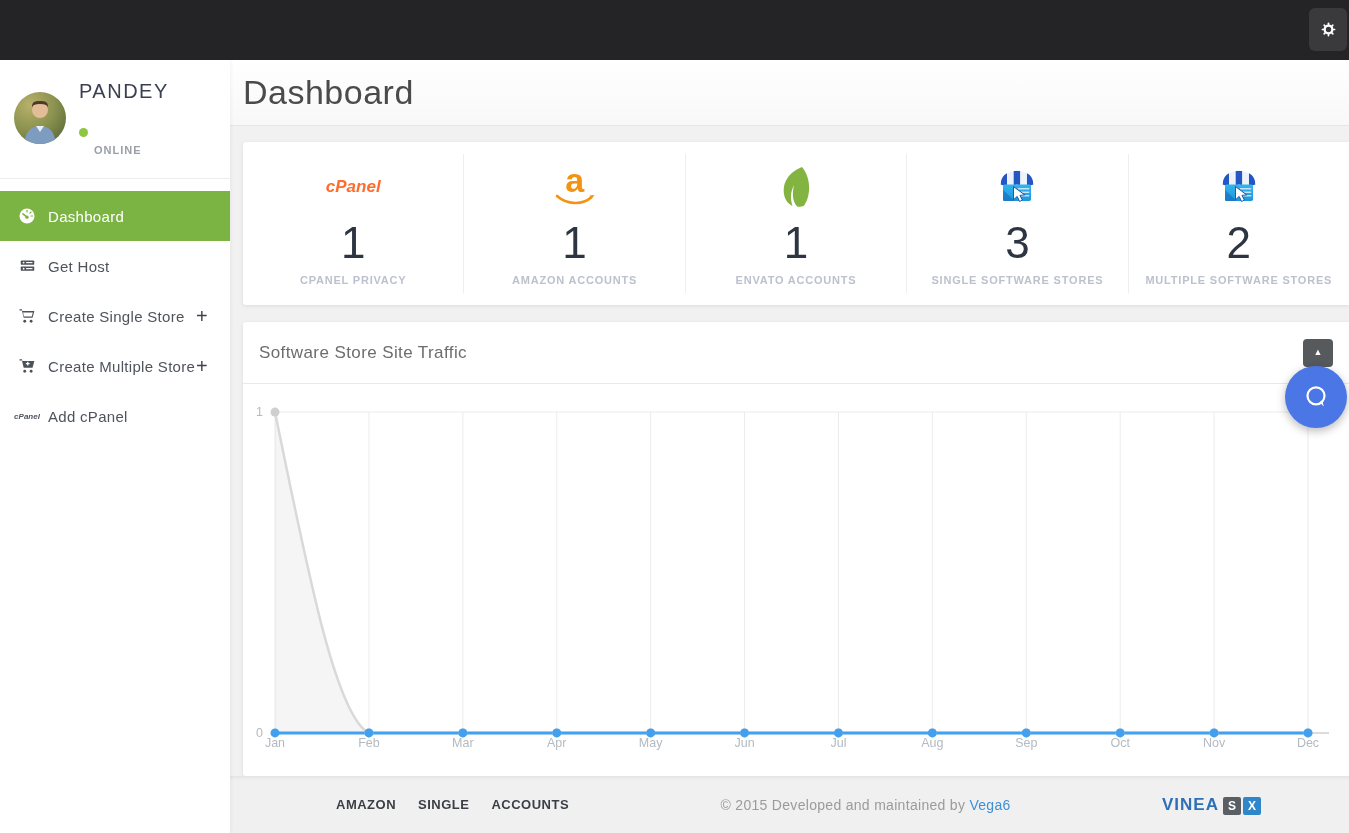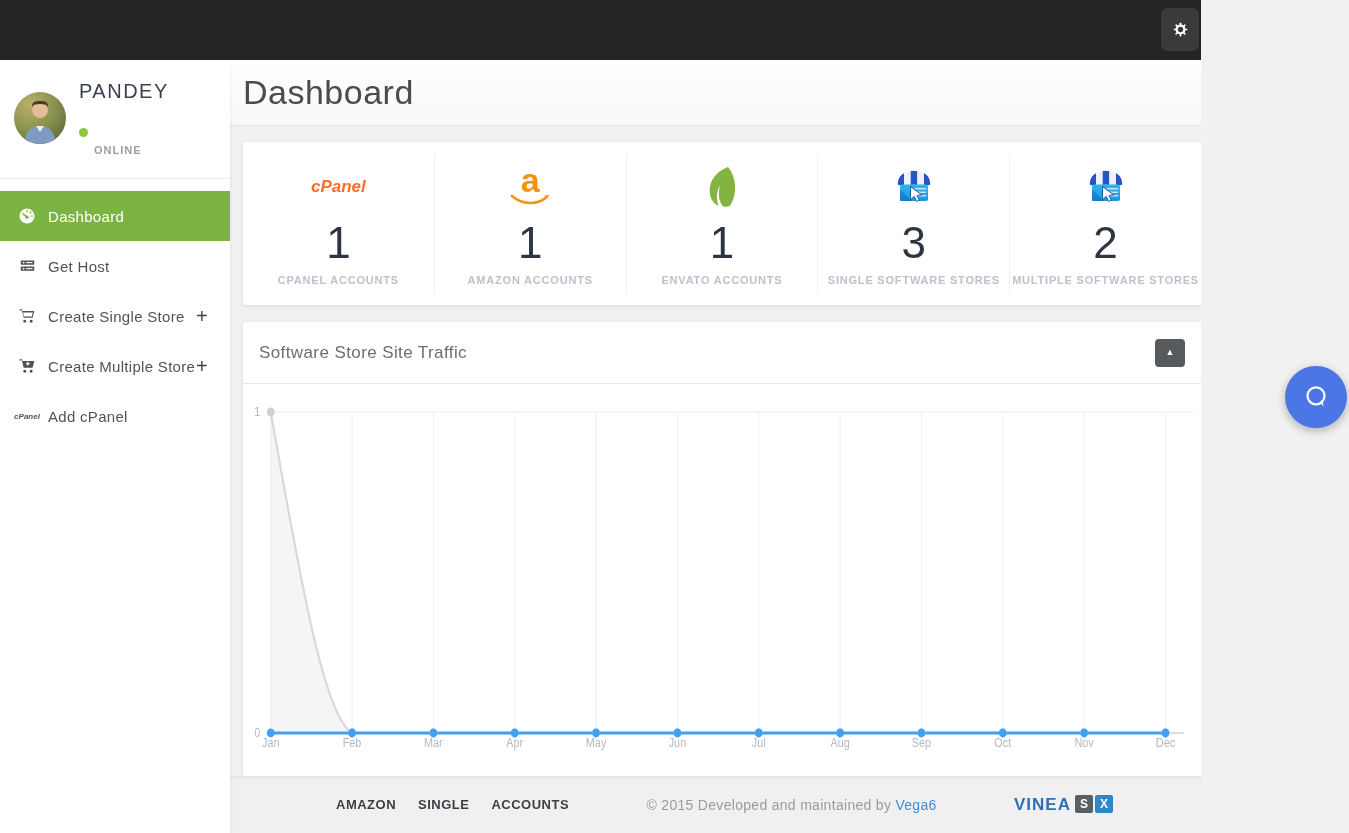--- a/index.html
+++ b/index.html
@@ -1,18 +1,18 @@
 <!DOCTYPE html>
 <html><head>
 <meta charset="utf-8">
 <style>
   * { margin:0; padding:0; box-sizing:border-box; }
   html,body { width:1349px; height:833px; overflow:hidden; }
   body { font-family:"Liberation Sans", sans-serif; background:#f1f1f2; }
-  .app { position:relative; width:1201px; height:833px; }
+  .app { position:relative; width:1349px; height:833px; }
 
   
   .topbar { position:absolute; top:0; left:0; width:100%; height:60px; background:#242427; z-index:5; }
   .gear-btn { position:absolute; top:8px; right:2px; width:38px; height:43px; background:#3a3a3d;
               border:none; border-radius:6px; cursor:pointer; display:flex; align-items:center; justify-content:center; }
 
   
   .sidebar { position:absolute; top:60px; left:0; width:230px; bottom:0; background:#fff;
              box-shadow:1px 0 4px rgba(0,0,0,.05); z-index:2; }
   .user { display:flex; align-items:center; padding:20px 14px 22px 14px; border-bottom:1px solid #ededed; }
@@ -61,21 +61,21 @@
   .chart-body { position:relative; flex:1; }
   .chart-body svg { position:absolute; inset:0; width:100%; height:100%; }
 
   
   .footer { height:57px; background:#f0f0f1; box-shadow:inset 0 4px 5px -3px rgba(0,0,0,.08);
             display:flex; align-items:center; padding:0 88px 0 106px; }
   .footer-links { display:flex; gap:22px; }
   .footer-links a { font-size:13px; font-weight:700; color:#3b3f45; text-decoration:none; letter-spacing:.5px; }
   .footer-copy { flex:1; text-align:center; font-size:14px; color:#9b9b9b; letter-spacing:.3px; }
   .footer-copy a { color:#3f8fd6; text-decoration:none; }
-  .footer-logo { display:flex; align-items:flex-start; gap:2px; }
+  .footer-logo { display:flex; align-items:flex-end; gap:2px; }
   .logo-text { font-size:17px; font-weight:800; color:#2f6fb5; letter-spacing:1px; margin-right:2px; }
   .logo-box { width:18px; height:18px; display:flex; align-items:center; justify-content:center;
               color:#fff; font-size:12px; font-weight:800; border-radius:2px; }
   .logo-box.s { background:#5a5f63; }
   .logo-box.x { background:#2f86c9; }
 
   
   .chat-btn { position:absolute; left:1285px; top:366px; width:62px; height:62px; border-radius:50%;
               background:#4a76e6; border:none; cursor:pointer; z-index:9;
               box-shadow:0 3px 10px rgba(0,0,0,.28); display:flex; align-items:center; justify-content:center; }
@@ -202,21 +202,21 @@
 
     <div class="content">
 
       <section class="cards-panel">
 
         <div class="stat-card">
           <div class="card-icon">
             <span class="cpanel-text">cPanel</span>
           </div>
           <div class="card-value">1</div>
-          <div class="card-label">CPANEL ACCOUNTS</div>
+          <div class="card-label">CPANEL PRIVACY</div>
         </div>
 
         <div class="stat-card">
           <div class="card-icon">
             <span class="amazon-wrap">
               <span class="amazon-a">a</span>
               <svg width="42" height="13" viewBox="0 0 42 13">
                 <path d="M3 2 C13 11 29 11 37 3.5" stroke="#f4930f" stroke-width="2.6" fill="none" stroke-linecap="round"></path>
                 <path d="M35.5 1.5 l5 -.6 -3 4.4 z" fill="#f4930f"></path>
               </svg>

